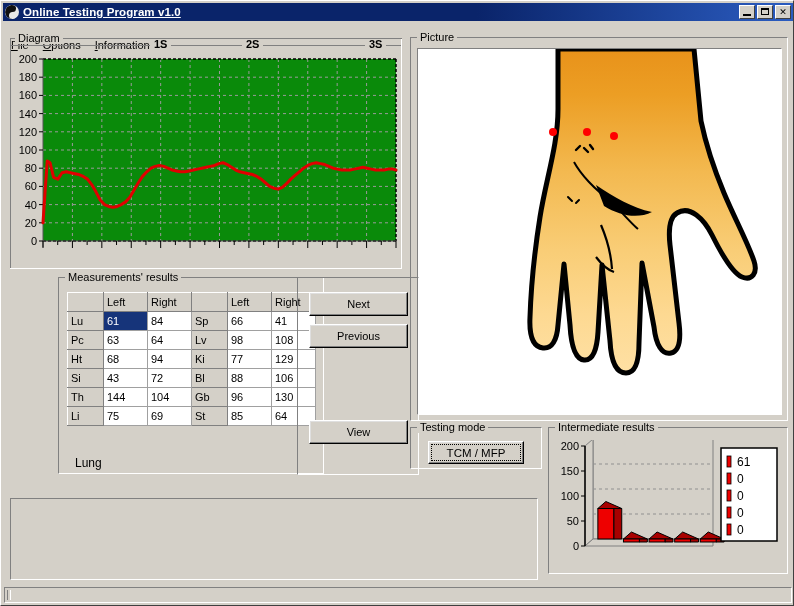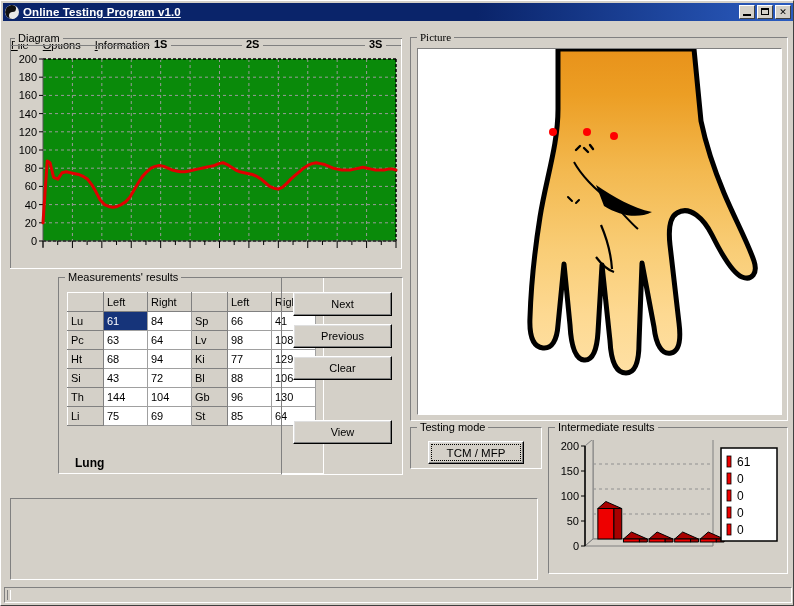--- a/index.html
+++ b/index.html
@@ -74,21 +74,21 @@
   #timeline{
     position:absolute;left:9px;top:37px;width:392px;height:14px;
     pointer-events:none;
   }
   .tlabel{
     position:absolute;top:0;background:#d4d0c8;padding:0 4px;
     font-size:11px;font-weight:bold;
   }
   #chart-wrap{position:absolute;left:9px;top:44px;width:392px;height:224px;}
   
-  #g-picture{left:409px;top:36px;width:378px;height:384px;font-family:Liberation Serif, serif;}
+  #g-picture{left:409px;top:36px;width:378px;height:384px;}
   #pic-inner{
     position:absolute;left:6px;top:10px;width:365px;height:367px;
     background:#fff;border:1px solid #808080;
     border-right-color:#fff;border-bottom-color:#fff;box-sizing:border-box;
     overflow:hidden;
   }
   
   #g-measure{left:9px;top:276px;width:266px;height:197px;margin-left:48px;}
   #mtable{
     position:absolute;left:8px;top:14px;
@@ -99,24 +99,24 @@
     height:19px;box-sizing:border-box;font-size:11px;
     border:1px solid #a0a0a0;padding:0 3px;vertical-align:middle;
     background:#fff;white-space:nowrap;
   }
   #mtable td.hdr{background:#d4d0c8;border:1px solid #fff;
     border-right-color:#808080;border-bottom-color:#808080;}
   #mtable td.sel{background:#16347a;color:#fff;}
   .cw-lab{width:36px;}
   .cw-val{width:44px;}
   #organ-label{
-    position:absolute;left:16px;top:178px;font-weight:bold;font-size:12px;
-  }
-  
-  #g-buttons{left:280px;top:276px;width:122px;height:198px;text-decoration:underline;}
+    position:absolute;left:16px;top:178px;font-weight:normal;font-size:12px;
+  }
+  
+  #g-buttons{left:296px;top:276px;width:122px;height:198px;text-decoration:underline;}
   .btn{
     position:absolute;
     background:#d4d0c8;
     border:1px solid #fff;border-right-color:#000;border-bottom-color:#000;
     box-shadow:inset -1px -1px 0 #808080, inset 1px 1px 0 #dfdfdf;
     font-size:11px;text-align:center;line-height:22px;
     box-sizing:border-box;cursor:default;
   }
   .pbtn{left:11px;width:99px;height:24px;}
   
@@ -376,21 +376,20 @@
         <td>64</td>
       </tr>
     </tbody>
       </table>
     <div id="organ-label">Lung</div>
   </div>
 
   <div class="group" id="g-buttons">
     <div class="btn pbtn" style="top:14px">Next</div>
     <div class="btn pbtn" style="top:46px">Previous</div>
-    <div class="btn pbtn" style="top:78px">Clear</div>
     <div class="btn pbtn" style="top:142px">View</div>
   </div>
 
   <div class="group" id="g-testmode">
     <span class="gl">Testing mode</span>
     <div id="btn-tcm">
       <i>TCM / MFP</i>
     </div>
   </div>
 

